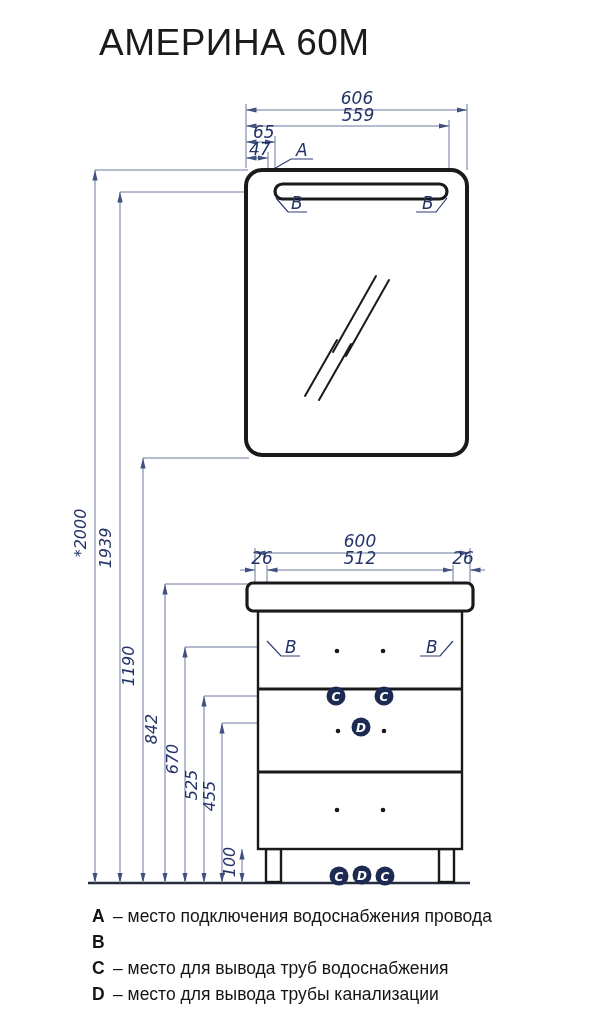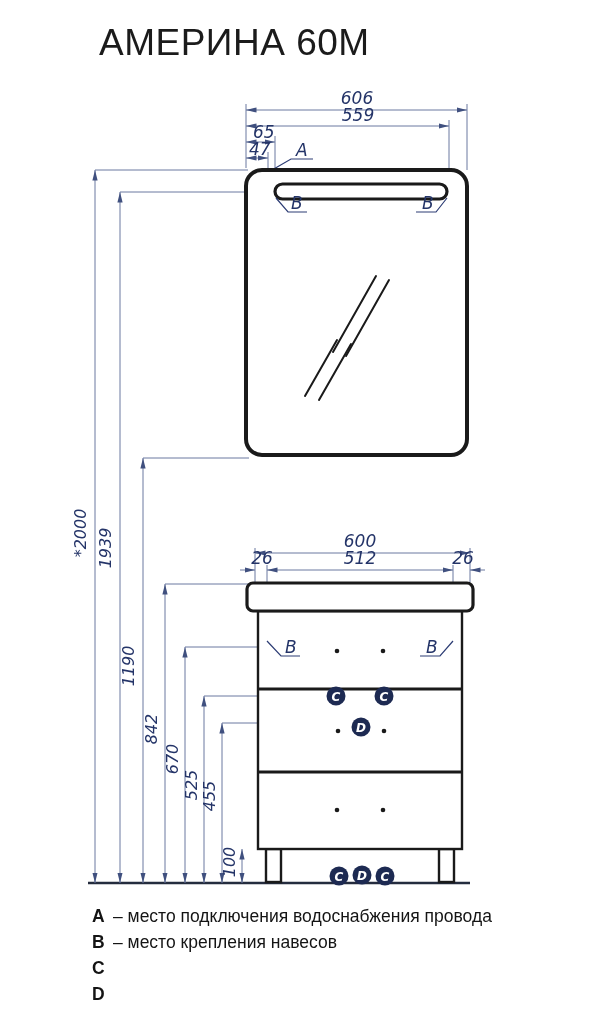--- a/index.html
+++ b/index.html
@@ -175,23 +175,24 @@
     </g>
   </svg>
 
   <div id="legend">
     <div class="legend-row">
       <span class="legend-key">A</span>
       <span>– место подключения водоснабжения провода</span>
     </div>
     <div class="legend-row">
       <span class="legend-key">B</span>
-      <span>– место крепления навесов</span>
     </div>
     <div class="legend-row">
       <span class="legend-key">C</span>
+      <span>– место для вывода труб водоснабжения</span>
     </div>
     <div class="legend-row">
       <span class="legend-key">D</span>
+      <span>– место для вывода трубы канализации</span>
     </div>
   </div>
 
 </div>
 
 </body></html>

